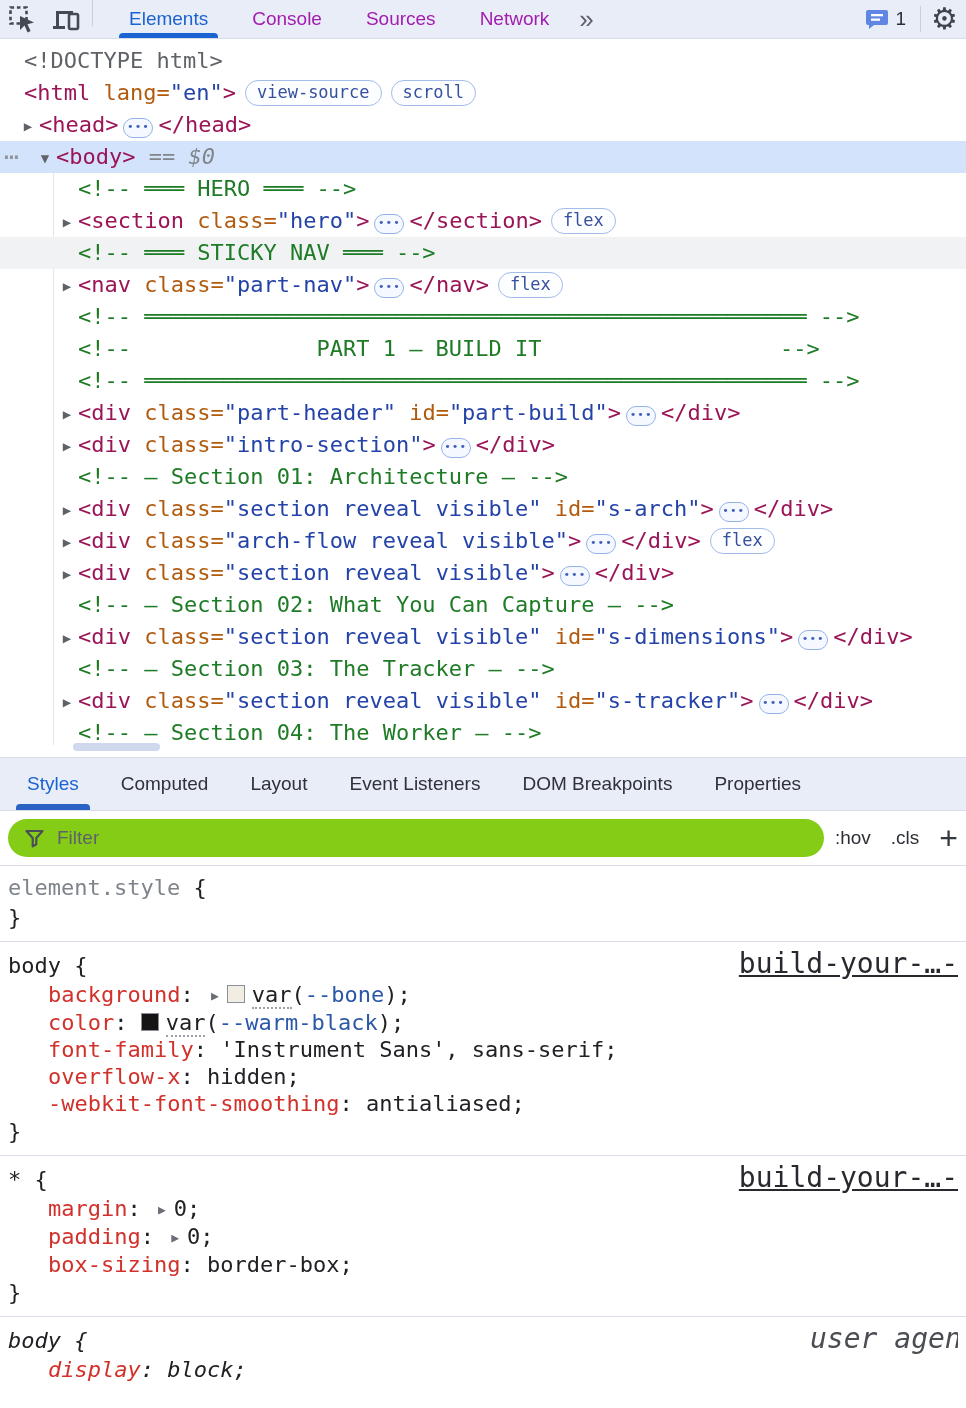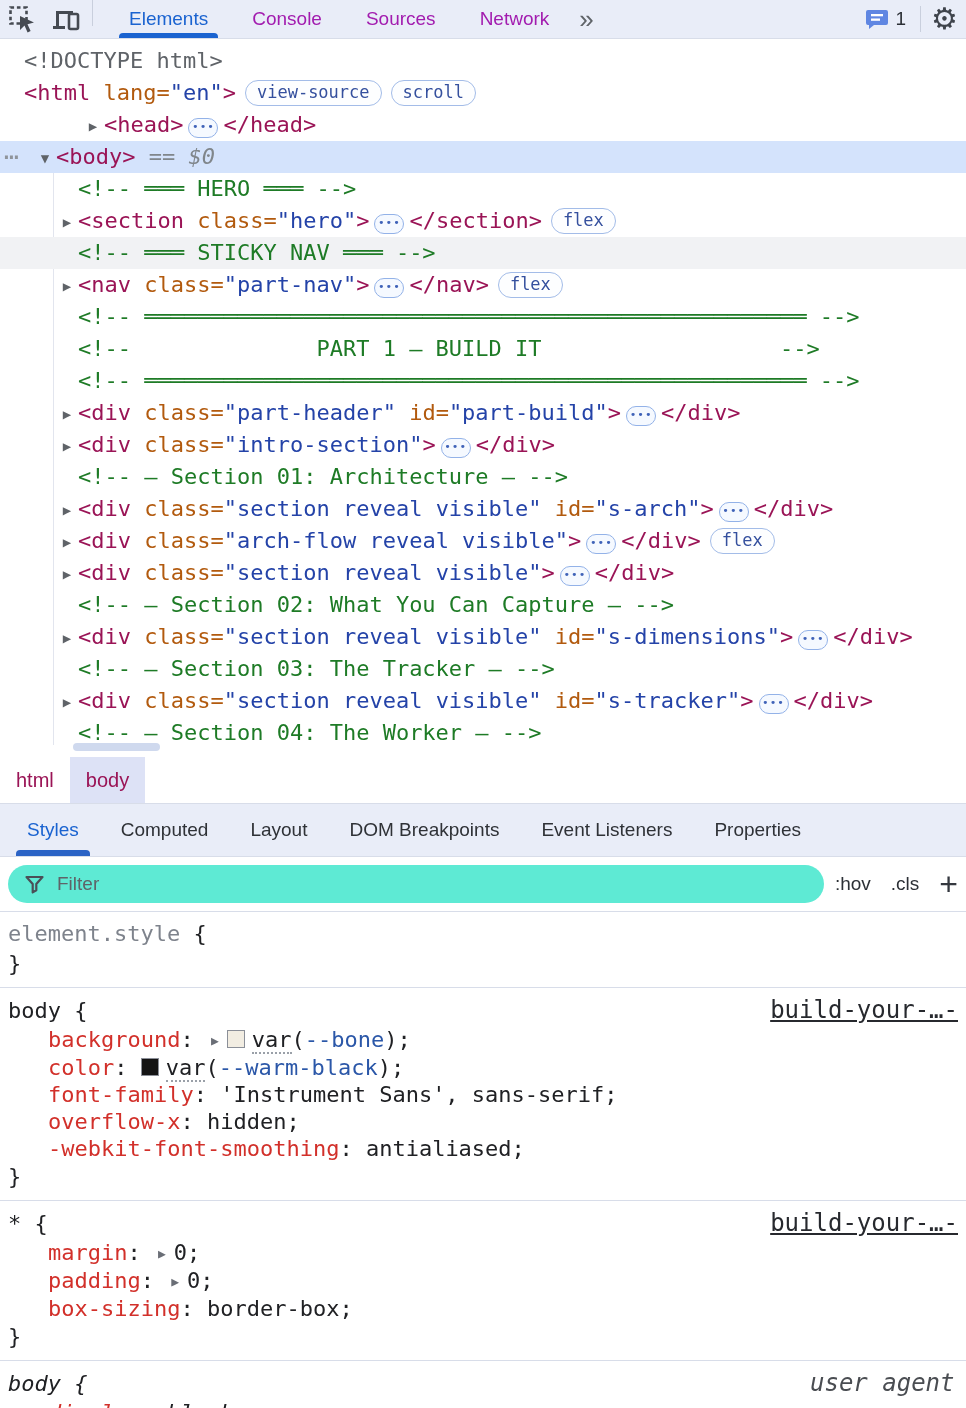--- a/index.html
+++ b/index.html
@@ -57,34 +57,34 @@
   .styles-tabs{height:52px;background:var(--chrome-bg);border-top:1px solid var(--divider);
                border-bottom:1px solid var(--divider);display:flex;align-items:stretch;
                padding-left:6px;overflow:hidden;white-space:nowrap;}
   .stab{position:relative;display:flex;align-items:center;padding:15px 21px;font-size:19px;color:#2f3237;cursor:pointer;}
   .stab.active{color:var(--accent);}
   .stab.active::after{content:"";position:absolute;left:10px;right:10px;bottom:0;height:6px;
                       background:#2b63c5;border-radius:4px 4px 0 0;}
 
   
   .filter-row{height:54px;display:flex;align-items:center;padding:0 8px;border-bottom:1px solid var(--divider);background:#fff;}
-  .filter-pill{width:800px;height:38px;border-radius:19px;background:#5eead4;display:flex;
+  .filter-pill{width:800px;height:38px;border-radius:19px;background:#84cc16;display:flex;
                align-items:center;padding:0 0 0 16px;gap:12px;cursor:text;}
   .filter-ph{font-size:19px;color:#5f6368;}
   .style-ctl{display:flex;align-items:center;margin-left:auto;gap:20px;font-size:19px;color:#2c3036;}
   .style-ctl .plus{font-size:32px;font-weight:200;color:#34383f;line-height:20px;cursor:pointer;}
   .style-ctl span{cursor:pointer;}
 
   
   .rules{font-size:22px;}
   .rule{padding:7px 8px 8px 8px;border-bottom:1px solid var(--divider);}
   .rule:last-child{border-bottom:none;}
   .sel-line{display:flex;justify-content:space-between;align-items:baseline;line-height:30px;}
   .sel-gray{color:#7e838c;}
-  .rule-link{text-decoration:underline;color:#27292e;font-size:24px;white-space:nowrap;cursor:pointer;}
+  .rule-link{text-decoration:underline;color:#27292e;font-size:28px;white-space:nowrap;cursor:pointer;}
   .rule-link.ua{font-style:italic;text-decoration:none;color:#4a4d52;max-width:148px;overflow:hidden;}
   .prop-line{padding-left:40px;line-height:27px;cursor:text;}
   .prop-name{color:var(--prop-red);}
   .prop-arrow{color:#6a6e76;font-size:13px;margin:0 8px 0 4px;cursor:pointer;vertical-align:2px;}
   .swatch{display:inline-block;width:16px;height:16px;border:1px solid #8b8f98;margin-right:7px;
           vertical-align:-1px;cursor:pointer;}
   .var-kw{border-bottom:2px dotted #9aa0a8;padding-bottom:0px;}
   .var-link{color:var(--var-link);cursor:pointer;}
   .close-brace{line-height:30px;}
   .rule.ua, .rule.ua .prop-line, .rule.ua .sel-line{font-style:italic;}
@@ -127,21 +127,21 @@
       <div class="tb-divider"></div>
       <span class="gear">⚙</span>
     </div>
   </div>
 
   <div class="dom-tree mono" id="dom-tree">
     <div class="indent-guide"></div>
     <div class="h-scrollbar"></div>
   <div class="dom-row" style="padding-left: 24px;"><span class="tk-meta">&lt;!DOCTYPE html&gt;</span></div>
       <div class="dom-row" style="padding-left: 24px;"><span class="tk-tag">&lt;html</span><span class="tk-attr"> lang=</span><span class="tk-val">"en"</span><span class="tk-tag">&gt;</span><span class="badge">view-source</span><span class="badge">scroll</span></div>
-      <div class="dom-row" style="padding-left: 104px;"><span class="arrow">▶</span><span class="tk-tag">&lt;head&gt;</span><span class="ell-btn"><i>•••</i></span><span class="tk-tag">&lt;/head&gt;</span></div>
+      <div class="dom-row" style="padding-left: 39px;"><span class="arrow">▶</span><span class="tk-tag">&lt;head&gt;</span><span class="ell-btn"><i>•••</i></span><span class="tk-tag">&lt;/head&gt;</span></div>
       <div class="dom-row selected" style="padding-left: 56px;"><span class="gutter-menu">⋯</span><span class="arrow">▼</span><span class="tk-tag">&lt;body&gt;</span><span class="tk-eq"> == </span><span class="tk-dollar">$0</span></div>
       <div class="dom-row" style="padding-left: 78px;"><span class="tk-comment">&lt;!-- ═══ HERO ═══ --&gt;</span></div>
       <div class="dom-row" style="padding-left: 78px;"><span class="arrow">▶</span><span class="tk-tag">&lt;section</span><span class="tk-attr"> class=</span><span class="tk-val">"hero"</span><span class="tk-tag">&gt;</span><span class="ell-btn"><i>•••</i></span><span class="tk-tag">&lt;/section&gt;</span><span class="badge">flex</span></div>
       <div class="dom-row hovered" style="padding-left: 78px;"><span class="tk-comment">&lt;!-- ═══ STICKY NAV ═══ --&gt;</span></div>
       <div class="dom-row" style="padding-left: 78px;"><span class="arrow">▶</span><span class="tk-tag">&lt;nav</span><span class="tk-attr"> class=</span><span class="tk-val">"part-nav"</span><span class="tk-tag">&gt;</span><span class="ell-btn"><i>•••</i></span><span class="tk-tag">&lt;/nav&gt;</span><span class="badge">flex</span></div>
       <div class="dom-row" style="padding-left: 78px;"><span class="tk-comment">&lt;!-- ══════════════════════════════════════════════════ --&gt;</span></div>
       <div class="dom-row" style="padding-left: 78px;"><span class="tk-comment">&lt;!--              PART 1 — BUILD IT                  --&gt;</span></div>
       <div class="dom-row" style="padding-left: 78px;"><span class="tk-comment">&lt;!-- ══════════════════════════════════════════════════ --&gt;</span></div>
       <div class="dom-row" style="padding-left: 78px;"><span class="arrow">▶</span><span class="tk-tag">&lt;div</span><span class="tk-attr"> class=</span><span class="tk-val">"part-header"</span><span class="tk-attr"> id=</span><span class="tk-val">"part-build"</span><span class="tk-tag">&gt;</span><span class="ell-btn"><i>•••</i></span><span class="tk-tag">&lt;/div&gt;</span></div>
       <div class="dom-row" style="padding-left: 78px;"><span class="arrow">▶</span><span class="tk-tag">&lt;div</span><span class="tk-attr"> class=</span><span class="tk-val">"intro-section"</span><span class="tk-tag">&gt;</span><span class="ell-btn"><i>•••</i></span><span class="tk-tag">&lt;/div&gt;</span></div>
@@ -149,31 +149,27 @@
       <div class="dom-row" style="padding-left: 78px;"><span class="arrow">▶</span><span class="tk-tag">&lt;div</span><span class="tk-attr"> class=</span><span class="tk-val">"section reveal visible"</span><span class="tk-attr"> id=</span><span class="tk-val">"s-arch"</span><span class="tk-tag">&gt;</span><span class="ell-btn"><i>•••</i></span><span class="tk-tag">&lt;/div&gt;</span></div>
       <div class="dom-row" style="padding-left: 78px;"><span class="arrow">▶</span><span class="tk-tag">&lt;div</span><span class="tk-attr"> class=</span><span class="tk-val">"arch-flow reveal visible"</span><span class="tk-tag">&gt;</span><span class="ell-btn"><i>•••</i></span><span class="tk-tag">&lt;/div&gt;</span><span class="badge">flex</span></div>
       <div class="dom-row" style="padding-left: 78px;"><span class="arrow">▶</span><span class="tk-tag">&lt;div</span><span class="tk-attr"> class=</span><span class="tk-val">"section reveal visible"</span><span class="tk-tag">&gt;</span><span class="ell-btn"><i>•••</i></span><span class="tk-tag">&lt;/div&gt;</span></div>
       <div class="dom-row" style="padding-left: 78px;"><span class="tk-comment">&lt;!-- — Section 02: What You Can Capture — --&gt;</span></div>
       <div class="dom-row" style="padding-left: 78px;"><span class="arrow">▶</span><span class="tk-tag">&lt;div</span><span class="tk-attr"> class=</span><span class="tk-val">"section reveal visible"</span><span class="tk-attr"> id=</span><span class="tk-val">"s-dimensions"</span><span class="tk-tag">&gt;</span><span class="ell-btn"><i>•••</i></span><span class="tk-tag">&lt;/div&gt;</span></div>
       <div class="dom-row" style="padding-left: 78px;"><span class="tk-comment">&lt;!-- — Section 03: The Tracker — --&gt;</span></div>
       <div class="dom-row" style="padding-left: 78px;"><span class="arrow">▶</span><span class="tk-tag">&lt;div</span><span class="tk-attr"> class=</span><span class="tk-val">"section reveal visible"</span><span class="tk-attr"> id=</span><span class="tk-val">"s-tracker"</span><span class="tk-tag">&gt;</span><span class="ell-btn"><i>•••</i></span><span class="tk-tag">&lt;/div&gt;</span></div>
       <div class="dom-row" style="padding-left: 78px;"><span class="tk-comment">&lt;!-- — Section 04: The Worker — --&gt;</span></div>
     </div>
 
-  <div class="crumbs" id="crumbs">
-      <div class="crumb">html</div>
-      <div class="crumb selected">body</div>
-    </div>
 
   <div class="styles-tabs" id="styles-tabs">
       <div class="stab active">Styles</div>
       <div class="stab">Computed</div>
       <div class="stab">Layout</div>
+      <div class="stab">Event Listeners</div>
       <div class="stab">DOM Breakpoints</div>
-      <div class="stab">Event Listeners</div>
       <div class="stab">Properties</div>
     </div>
 
   <div class="filter-row">
     <div class="filter-pill">
       <svg width="21" height="20" viewBox="0 0 21 20">
         <path d="M2.5 3 h16 l-6.2 7 v6.2 l-3.6 2.2 v-8.4 Z" fill="none" stroke="#4a4f57" stroke-width="2.2" stroke-linejoin="round"></path>
       </svg>
       <span class="filter-ph">Filter</span>
     </div>

